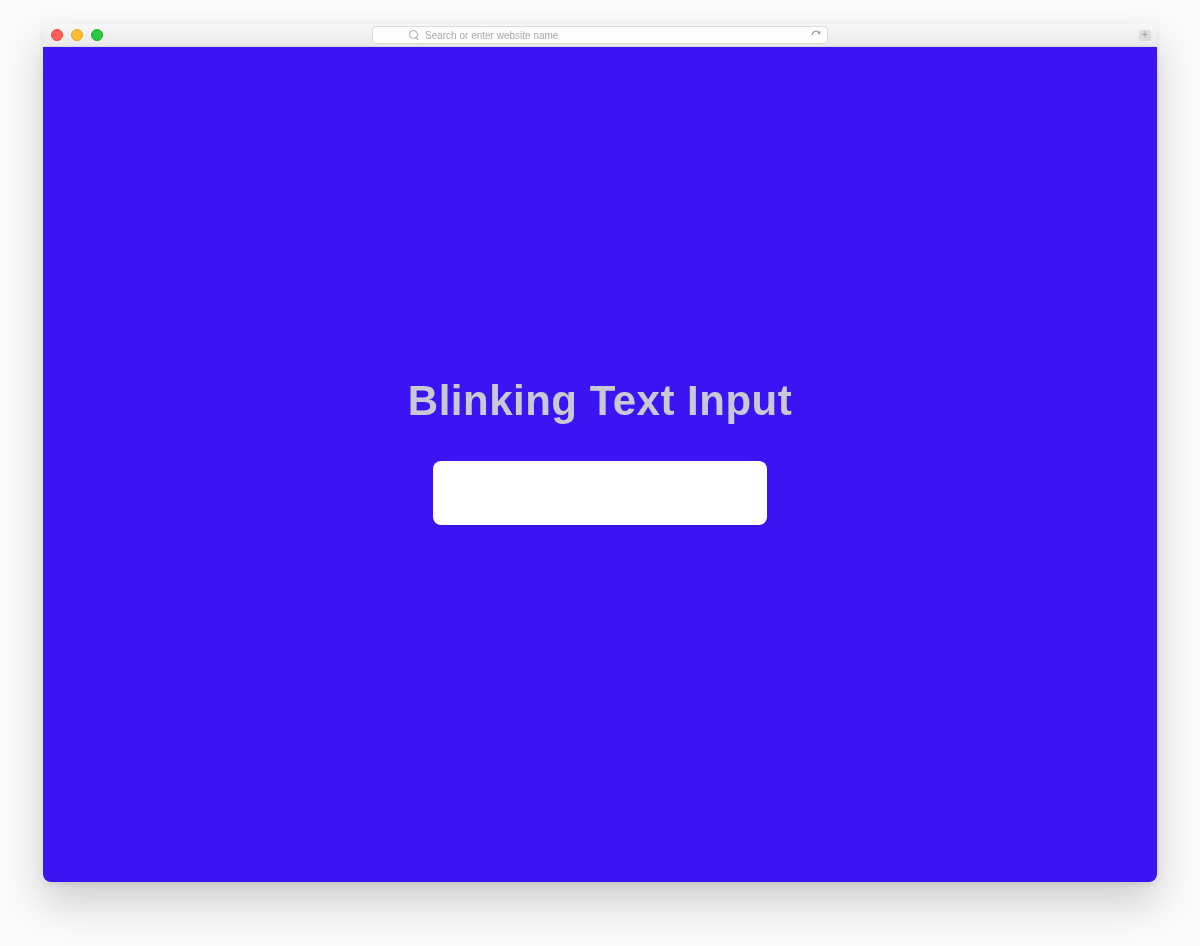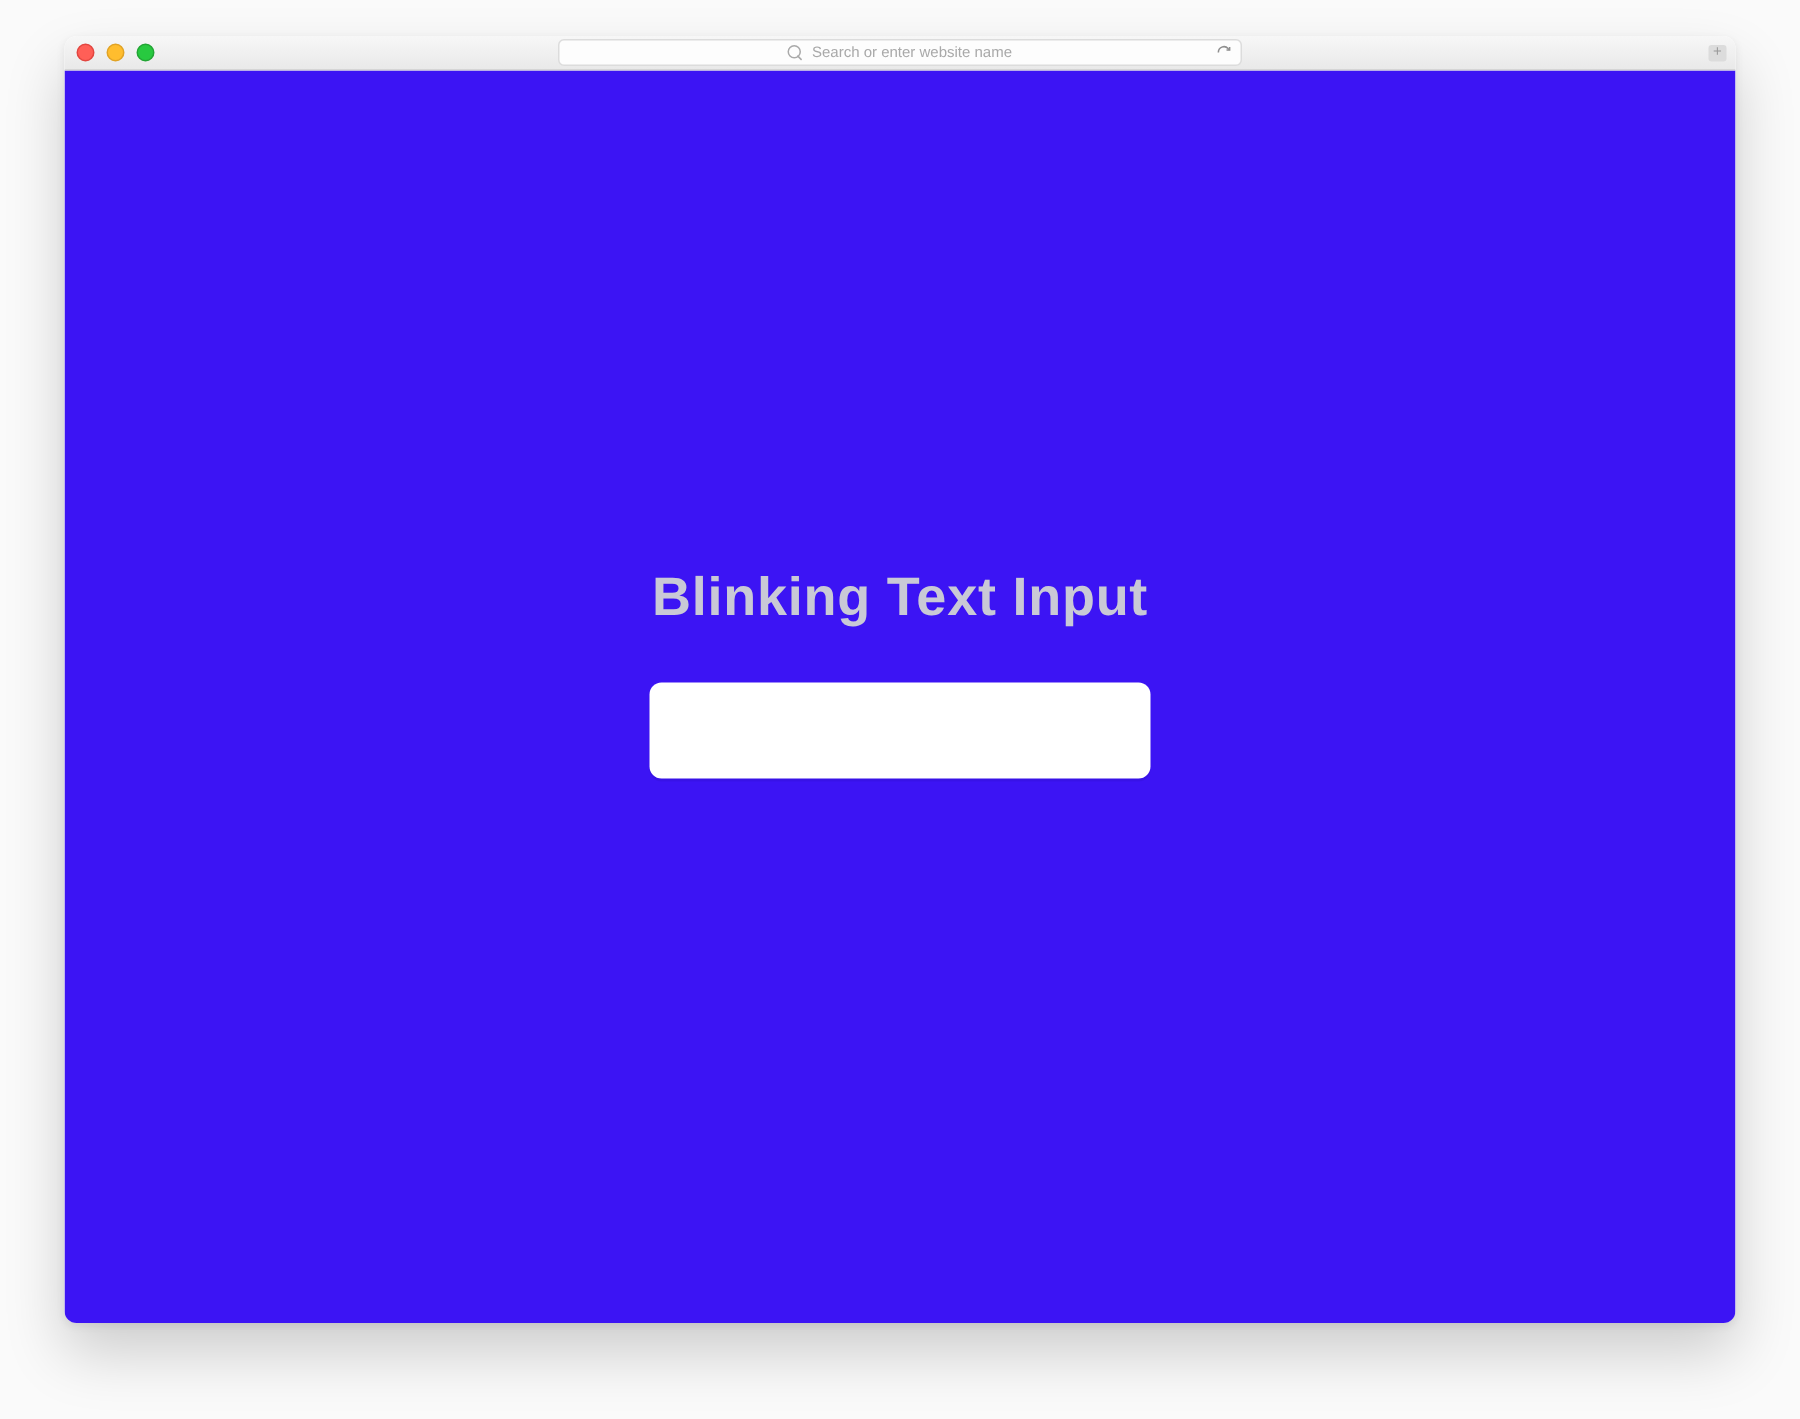--- a/index.html
+++ b/index.html
@@ -64,21 +64,20 @@
     }
 
     .address {
       width: 456px;
       height: 18px;
       background: #fdfdfd;
       border: 1px solid #dcdcdc;
       border-radius: 4px;
       display: flex;
       align-items: center;
-      justify-content: center;
       gap: 6px;
       position: relative;
       padding: 0 36px;
     }
 
     .address-text {
       font-size: 10px;
       color: #a9a9a9;
       white-space: nowrap;
     }
@@ -145,21 +144,21 @@
       background: #3c14f4;
       display: flex;
       flex-direction: column;
       align-items: center;
       justify-content: flex-start;
       padding-top: 330px;
     }
 
     .heading {
       color: #c9c9d6;
-      font-size: 36px;
+      font-size: 42px;
       font-weight: 600;
       letter-spacing: 0.5px;
       margin-bottom: 36px;
       font-family: "Segoe UI", -apple-system, Helvetica, Arial, sans-serif;
     }
 
     .text-input {
       width: 334px;
       height: 64px;
       background: #ffffff;

